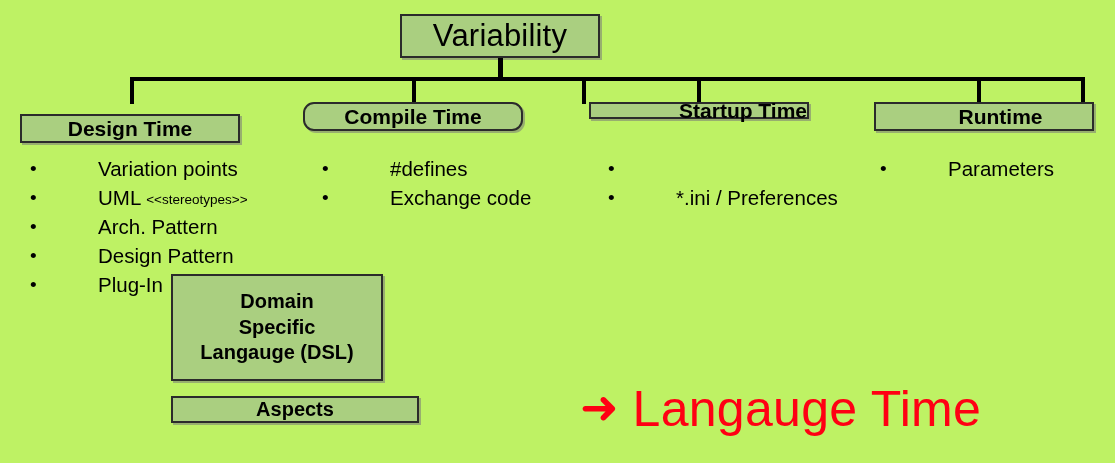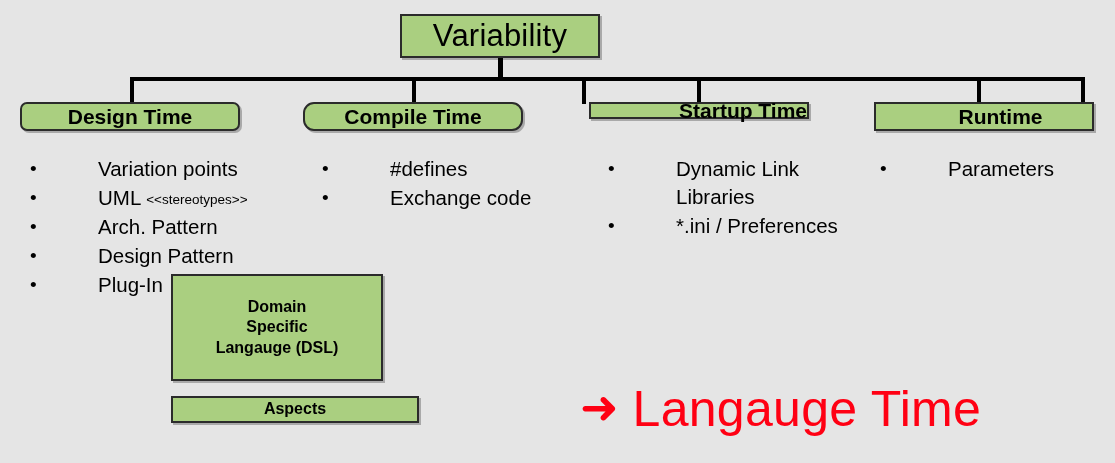--- a/index.html
+++ b/index.html
@@ -8,21 +8,21 @@
     background: #ffffff;
   }
   body {
     font-family: "Liberation Sans", sans-serif;
     -webkit-font-smoothing: antialiased;
   }
   #canvas {
     position: relative;
     width: 1115px;
     height: 463px;
-    background: #e5e5e5;
+    background: #bef264;
     overflow: hidden;
   }
 
   
   .gbox {
     position: absolute;
     background: #AACF80;
     border: 2px solid #2b2b2b;
     box-sizing: border-box;
     display: flex;
@@ -35,21 +35,21 @@
   .gbox.root {
     font-size: 31px;
     font-weight: 400;
     letter-spacing: 0.2px;
   }
   .gbox.level2 {
     font-size: 21px;
     font-weight: bold;
   }
   .gbox.note {
-    font-size: 16px;
+    font-size: 20px;
     font-weight: bold;
     line-height: 1.28;
   }
 
   
   .line {
     position: absolute;
     background: #000000;
   }
   .line.v { width: 4px; }
@@ -120,21 +120,21 @@
   <div class="line v" style="left:130px; top:77px; height:27px;"></div>
   <div class="line v" style="left:582px; top:77px; height:27px;"></div>
   <div class="line v" style="left:977px; top:77px; height:27px;"></div>
   <div class="line v" style="left:1385px; top:77px; height:0px;"></div>
 
   <div class="line h" style="left:977px; top:77px; width:108px; height:4px;"></div>
   <div class="line v" style="left:1081px; top:77px; height:27px;"></div>
   <div class="line v" style="left:412px; top:77px; height:27px;"></div>
   <div class="line v" style="left:697px; top:77px; height:27px;"></div>
 
-  <div class="gbox level2" style="left:20px; top:102px; width:220px; height:29px;border-radius:7px;">
+  <div class="gbox level2" style="left:20px; top:114px; width:220px; height:29px;">
     <span>Design Time</span>
   </div>
   <div class="gbox level2" style="left:303px; top:102px; width:220px; height:29px;border-radius:11px;">
     <span>Compile Time</span>
   </div>
   <div class="gbox level2" style="left:589px; top:102px; width:220px; height:17px;justify-content:flex-end;">
     <span>Startup Time</span>
   </div>
   <div class="gbox level2" style="left:874px; top:102px; width:220px; height:29px;padding-left:33px;">
     <span>Runtime</span>
@@ -170,21 +170,20 @@
     </div>
     <div class="bullet-row">
       <span class="bullet-dot">•</span>
       <span class="bullet-text">Exchange code</span>
     </div>
   </div>
 
   <div class="bullets" style="left:608px; top:155px; width:252px;">
     <div class="bullet-row">
       <span class="bullet-dot">•</span>
-      <span class="bullet-text">Dynamic Link Libraries</span>
     </div>
     <div class="bullet-row">
       <span class="bullet-dot">•</span>
       <span class="bullet-text">*.ini / Preferences</span>
     </div>
   </div>
 
   <div class="bullets" style="left:880px; top:155px; width:220px;">
     <div class="bullet-row">
       <span class="bullet-dot">•</span>

